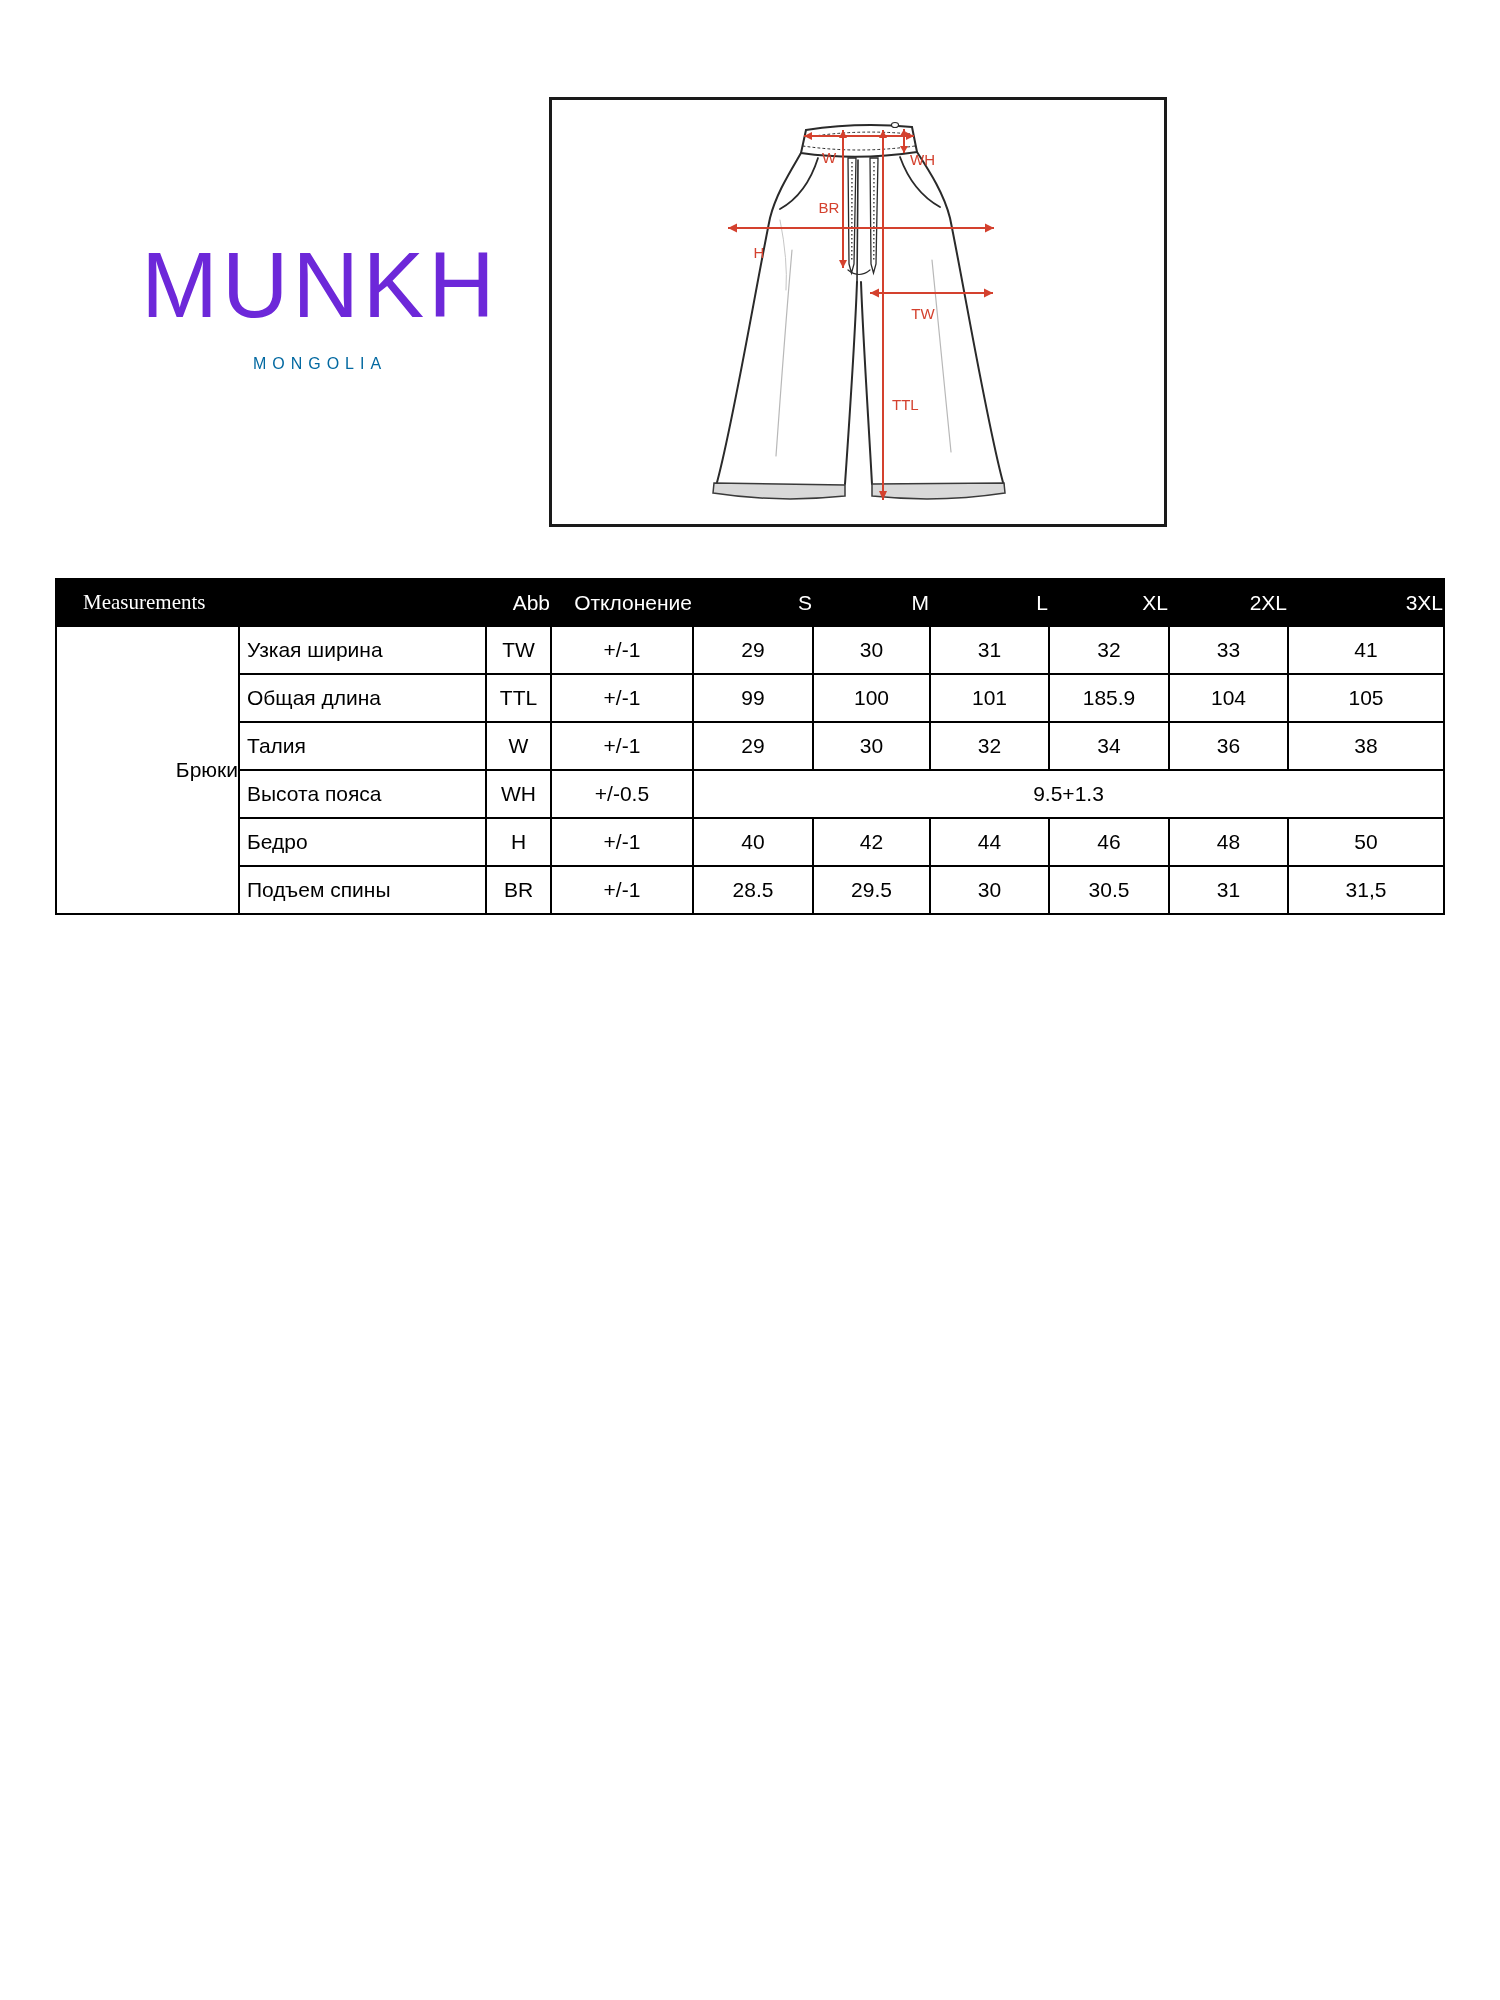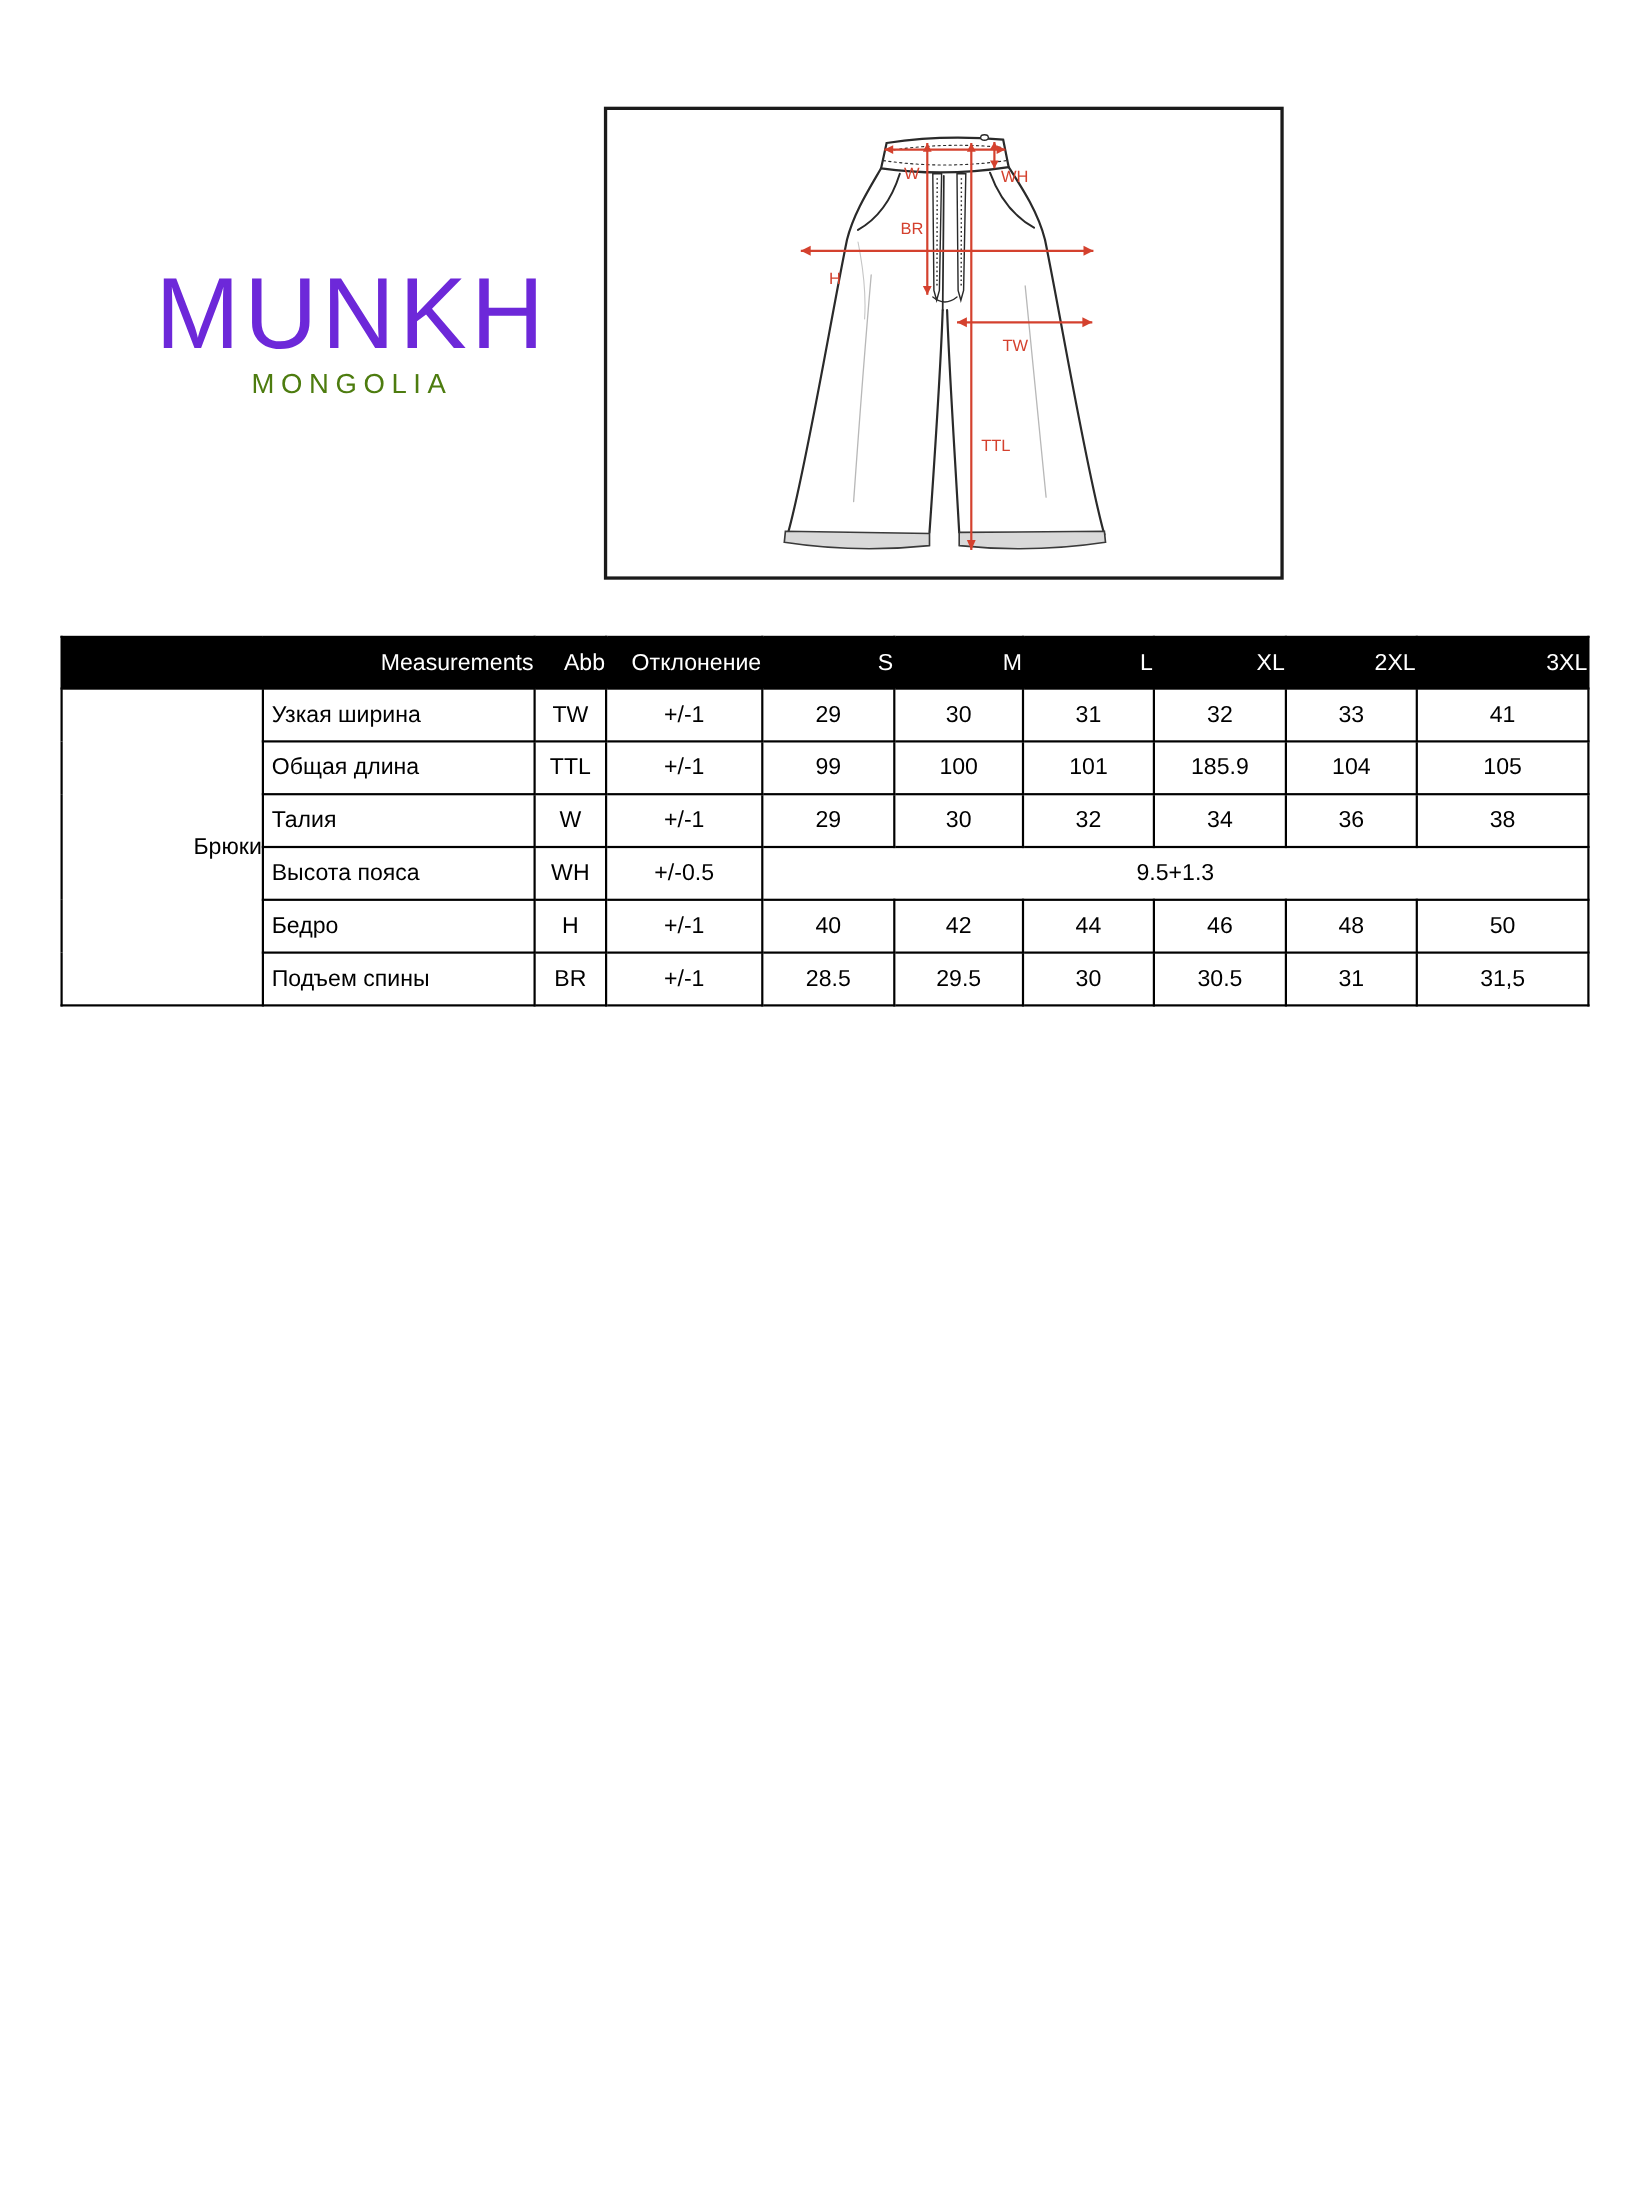--- a/index.html
+++ b/index.html
@@ -2,33 +2,33 @@
 <html><head>
 <meta charset="utf-8">
 <style>
   html,body{margin:0;padding:0;background:#fff;}
   #page{position:relative;width:1500px;height:2000px;background:#ffffff;overflow:hidden;
         font-family:"Liberation Sans",sans-serif;color:#000;}
 
   
   .logo{position:absolute;left:120px;top:239px;width:400px;text-align:center;}
   .logo-main{font-size:92px;line-height:1;letter-spacing:4px;color:#6d28d9;font-weight:400;}
-  .logo-sub{margin-top:4px;font-size:25px;letter-spacing:6px;color:#4d7c0f;font-weight:400;}
+  .logo-sub{margin-top:24px;font-size:16px;letter-spacing:6px;color:#0369a1;font-weight:400;}
 
   
   .pants-box{position:absolute;left:549px;top:97px;width:612px;height:424px;
              border:3px solid #1a1a1a;background:#fff;}
   .pants-box svg{display:block;}
 
   
   .size-table{position:absolute;left:55px;top:578px;width:1388px;
               border-collapse:collapse;table-layout:fixed;font-size:21px;}
   .size-table th{background:#000;color:#fff;font-weight:400;height:45px;
                  border:2px solid #000;text-align:right;padding:0;}
-  .size-table th.h-measurements{text-align:right;padding-left:16px;}
+  .size-table th.h-measurements{text-align:left;padding-left:26px;font-family:Liberation Serif, serif;}
   .size-table td{border:2px solid #000;height:46px;text-align:center;
                  padding:0;background:#fff;vertical-align:middle;margin-left:39px;}
   .size-table td.name-cell{text-align:left;padding-left:7px;}
   .size-table td.cat-cell{text-align:right;}
 </style>
 </head>
 <body>
 
 <div id="page">
 

